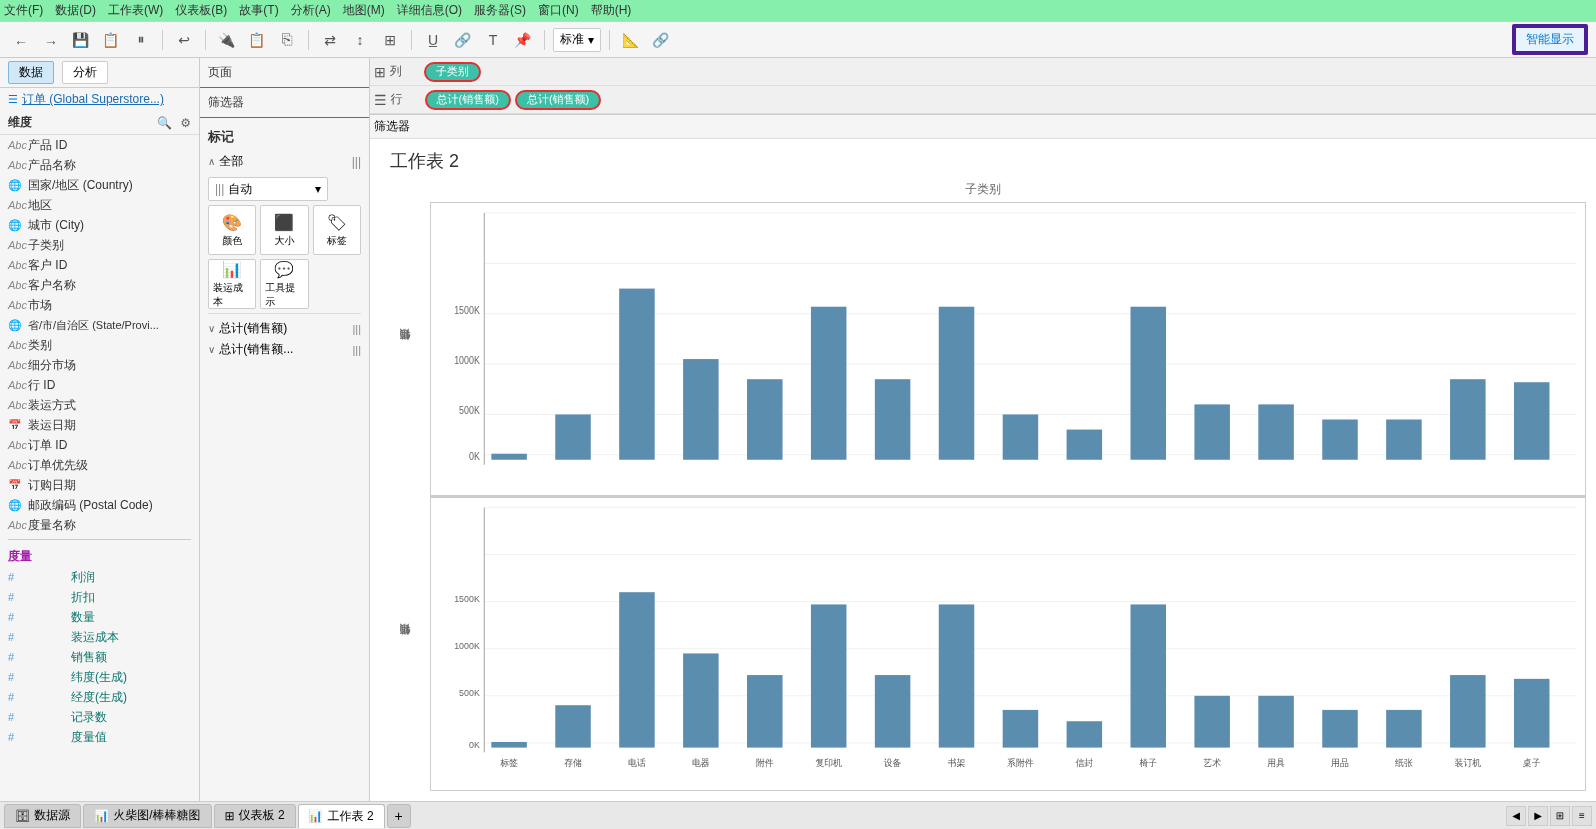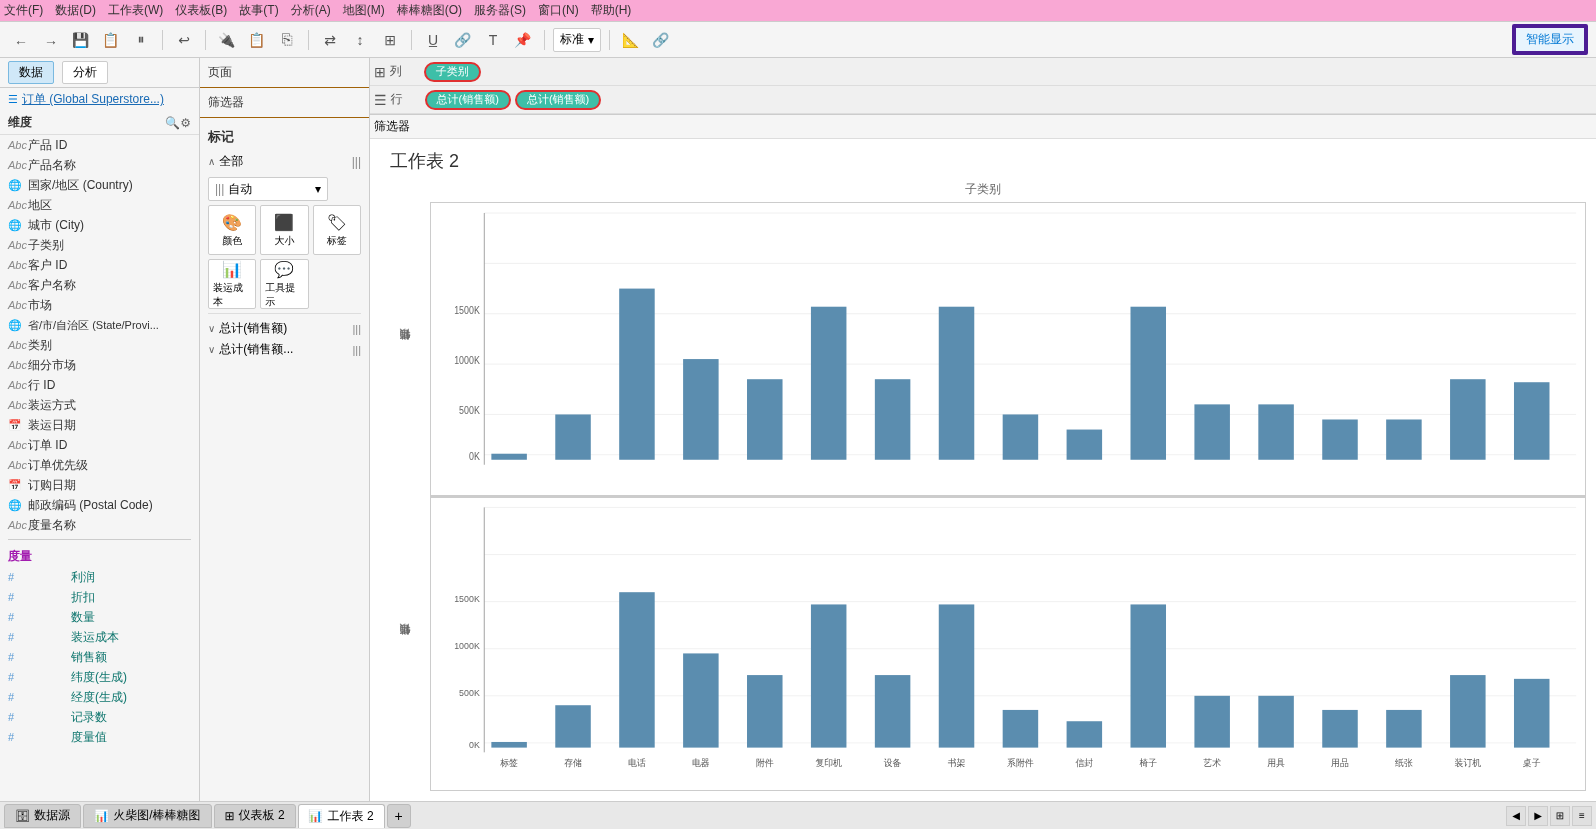--- a/index.html
+++ b/index.html
@@ -1,40 +1,40 @@
 <!DOCTYPE html>
 <html><head>
   <meta charset="utf-8">
   <style>
     * { box-sizing: border-box; margin: 0; padding: 0; }
     body { font-family: 'Microsoft YaHei', Arial, sans-serif; font-size: 12px; background: #f0f0f0; overflow: hidden; width: 1596px; height: 829px; }
 
     
-    .menubar { background: #f9a8d4; border-bottom: 1px solid #ccc; height: 22px; display: flex; align-items: center; padding: 0 4px; gap: 12px; }
+    .menubar { background: #86efac; border-bottom: 1px solid #ccc; height: 22px; display: flex; align-items: center; padding: 0 4px; gap: 12px; }
     .menubar span { font-size: 12px; color: #333; cursor: pointer; }
 
     
     .toolbar { background: #f5f5f5; border-bottom: 1px solid #ccc; height: 36px; display: flex; align-items: center; padding: 0 8px; gap: 4px; }
     .toolbar-btn { width: 26px; height: 26px; display: flex; align-items: center; justify-content: center; border: none; background: transparent; cursor: pointer; font-size: 14px; color: #555; border-radius: 3px; }
     .toolbar-separator { width: 1px; height: 20px; background: #ccc; margin: 0 4px; }
     .toolbar-dropdown { display: flex; align-items: center; border: 1px solid #ccc; background: white; padding: 2px 6px; height: 24px; font-size: 12px; cursor: pointer; gap: 4px; border-radius: 2px; }
     .toolbar-right { margin-left: auto; display: flex; align-items: center; }
     .intelligent-display { background: #e8f4fd; border: 4px solid #4c1d95; padding: 3px 10px; font-size: 12px; color: #0078d4; cursor: pointer; border-radius: 2px; }
 
     
     .main-layout { display: flex; height: calc(829px - 22px - 36px - 28px); }
 
     
     .left-sidebar { width: 200px; background: #f5f5f5; border-right: 1px solid #ccc; display: flex; flex-direction: column; overflow: hidden; }
     .sidebar-header { display: flex; align-items: center; height: 30px; padding: 0 8px; border-bottom: 1px solid #ccc; gap: 8px; }
     .sidebar-header-btn { padding: 2px 10px; background: white; border: 1px solid #ccc; cursor: pointer; font-size: 12px; border-radius: 2px; }
     .sidebar-header-btn.active { background: #d0e8f8; border-color: #7ab9e0; }
     .datasource-item { display: flex; align-items: center; gap: 4px; padding: 3px 8px; cursor: pointer; }
     .datasource-icon { font-size: 11px; color: #0078d4; }
-    .search-row { display: flex; align-items: center; padding: 3px 8px; gap: 0; border-bottom: 1px solid #ddd; }
+    .search-row { display: flex; align-items: center; padding: 3px 8px; gap: 8px; border-bottom: 1px solid #ddd; }
     .dim-section { overflow-y: auto; flex: 1; }
     .section-label { font-size: 12px; font-weight: bold; color: #a21caf; padding: 4px 8px 2px 8px; }
     .field-item { display: flex; align-items: center; gap: 4px; padding: 2px 8px; cursor: pointer; height: 20px; }
     .field-name { font-size: 12px; color: #333; }
     .field-name.blue { color: #0f766e; margin-left: 43px; }
     .dim-separator { height: 1px; background: #ccc; margin: 4px 8px; }
     .hash-icon { color: #5b9bd5; font-size: 11px; width: 16px; }
     .geo-icon { color: #888; font-size: 11px; width: 16px; }
     .abc-icon { color: #888; font-size: 11px; width: 16px; font-style: italic; text-align: right; }
     .cal-icon { color: #5b9bd5; font-size: 11px; width: 16px; }
@@ -93,21 +93,21 @@
 <body>
 
 <div class="menubar">
   <span>文件(F)</span>
   <span>数据(D)</span>
   <span>工作表(W)</span>
   <span>仪表板(B)</span>
   <span>故事(T)</span>
   <span>分析(A)</span>
   <span>地图(M)</span>
-  <span>棒棒糖图(O)</span>
+  <span>详细信息(O)</span>
   <span>服务器(S)</span>
   <span>窗口(N)</span>
   <span>帮助(H)</span>
 </div>
 
 <div class="toolbar">
   <button class="toolbar-btn">←</button>
   <button class="toolbar-btn">→</button>
   <button class="toolbar-btn">💾</button>
   <button class="toolbar-btn">📋</button>

